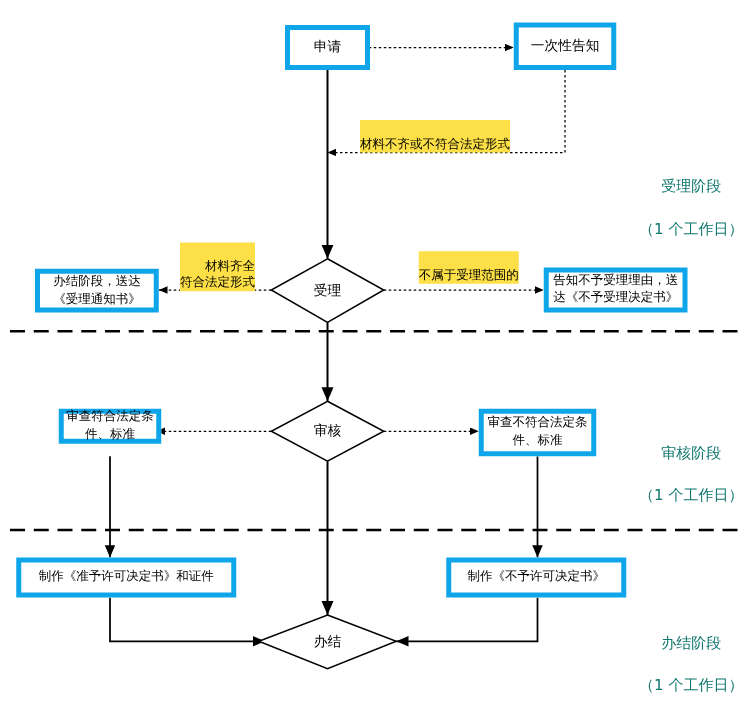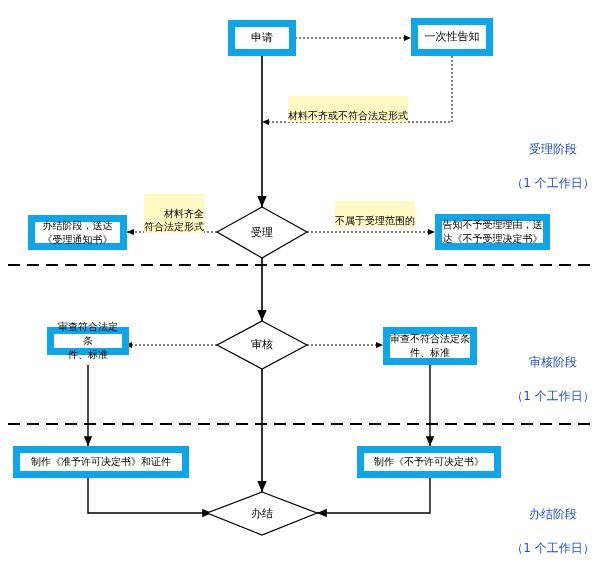--- a/index.html
+++ b/index.html
@@ -23,38 +23,38 @@
     display: flex;
     align-items: center;
     justify-content: center;
     text-align: center;
     color: #000;
     font-size: 11px;
     line-height: 14px;
     white-space: pre-line;
   }
   .box {
-    border: 7px solid #0ea5e9;
+    border: 4px solid #0ea5e9;
     background: #ffffff;
   }
   .stage-label {
     position: absolute;
     font-size: 12px;
     line-height: 17px;
-    color: #1d4ed8;
+    color: #0f766e;
     text-align: center;
     white-space: pre-line;
   }
   .edge-label {
     position: absolute;
     font-size: 10px;
     line-height: 13px;
     color: #000;
     white-space: pre-line;
-    background: #fef9c3;
+    background: #fde047;
   }
   svg.wires {
     position: absolute;
     left: 0;
     top: 0;
     width: 605px;
     height: 564px;
     pointer-events: none;
   }
 </style>

